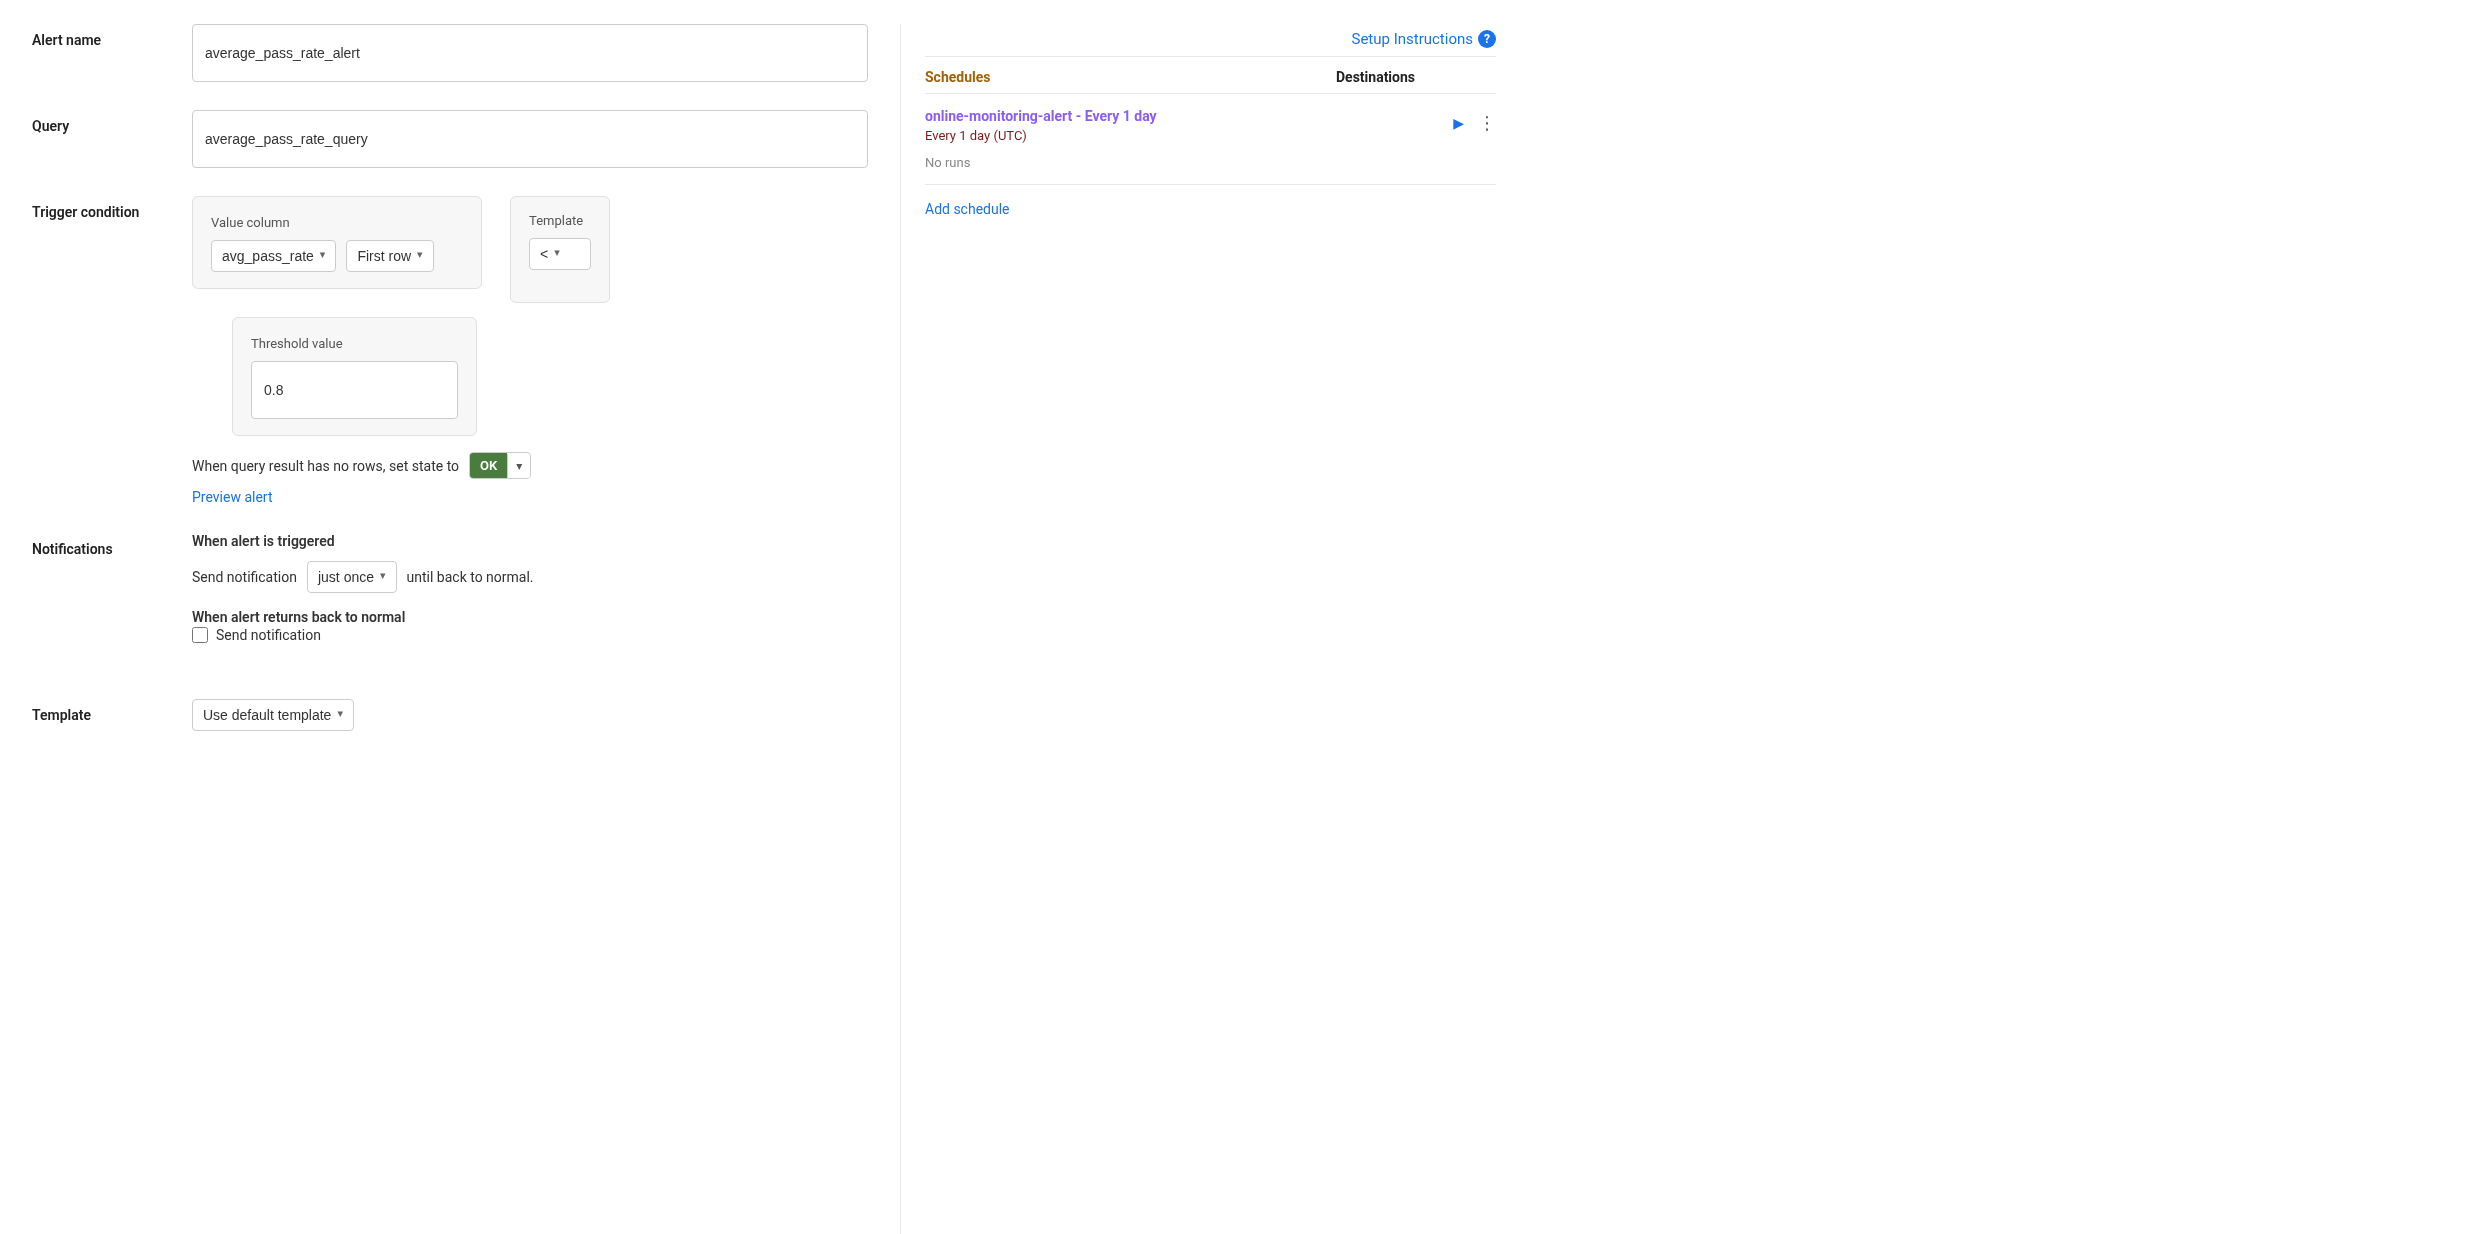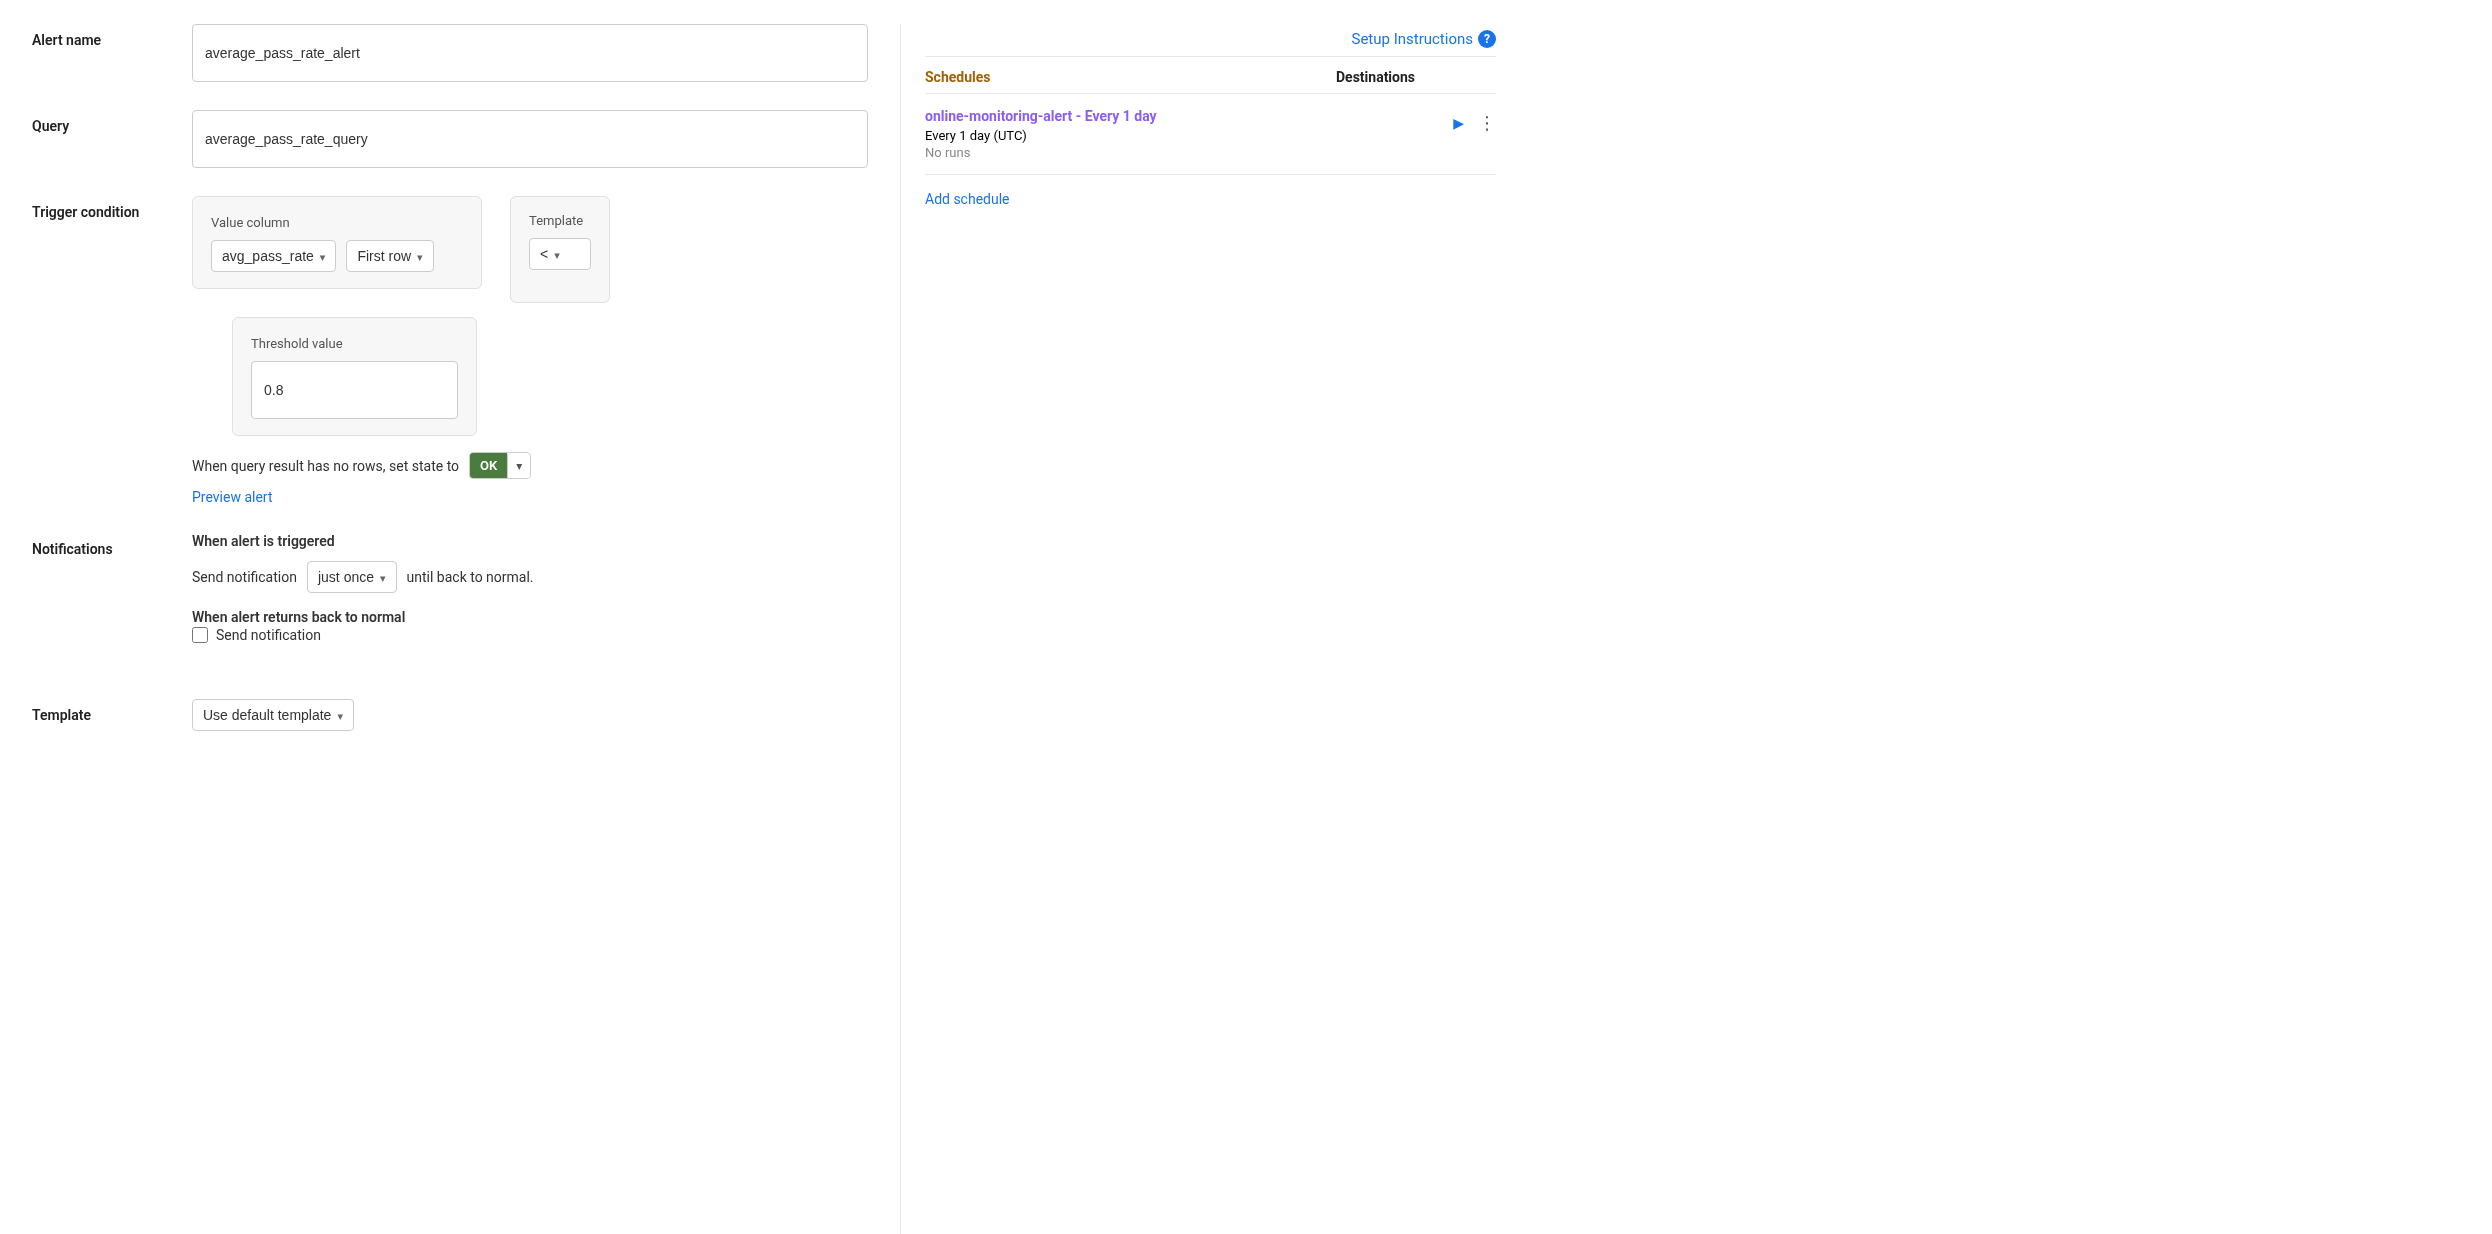--- a/index.html
+++ b/index.html
@@ -61,21 +61,21 @@
       font-size: 13px;
       color: #555;
       margin-bottom: 10px;
     }
     .trigger-dropdowns {
       display: flex;
       gap: 10px;
     }
     .dropdown-btn {
       display: flex;
-      align-items: flex-end;
+      align-items: flex-start;
       gap: 6px;
       border: 1px solid #ccc;
       border-radius: 4px;
       background: #fff;
       padding: 7px 10px;
       font-size: 14px;
       color: #333;
       cursor: pointer;
       white-space: nowrap;
     }
@@ -253,22 +253,22 @@
       flex: 1;
     }
     .schedule-name {
       font-weight: 700;
       font-size: 14px;
       color: #8b5cf6;
       margin-bottom: 4px;
     }
     .schedule-freq {
       font-size: 13px;
-      color: #000000;
-      margin-bottom: 2px;
+      color: #7f1d1d;
+      margin-bottom: 12px;
     }
     .schedule-runs {
       font-size: 13px;
       color: #888;
     }
     .schedule-actions {
       display: flex;
       align-items: center;
       gap: 14px;
       padding-top: 4px;

